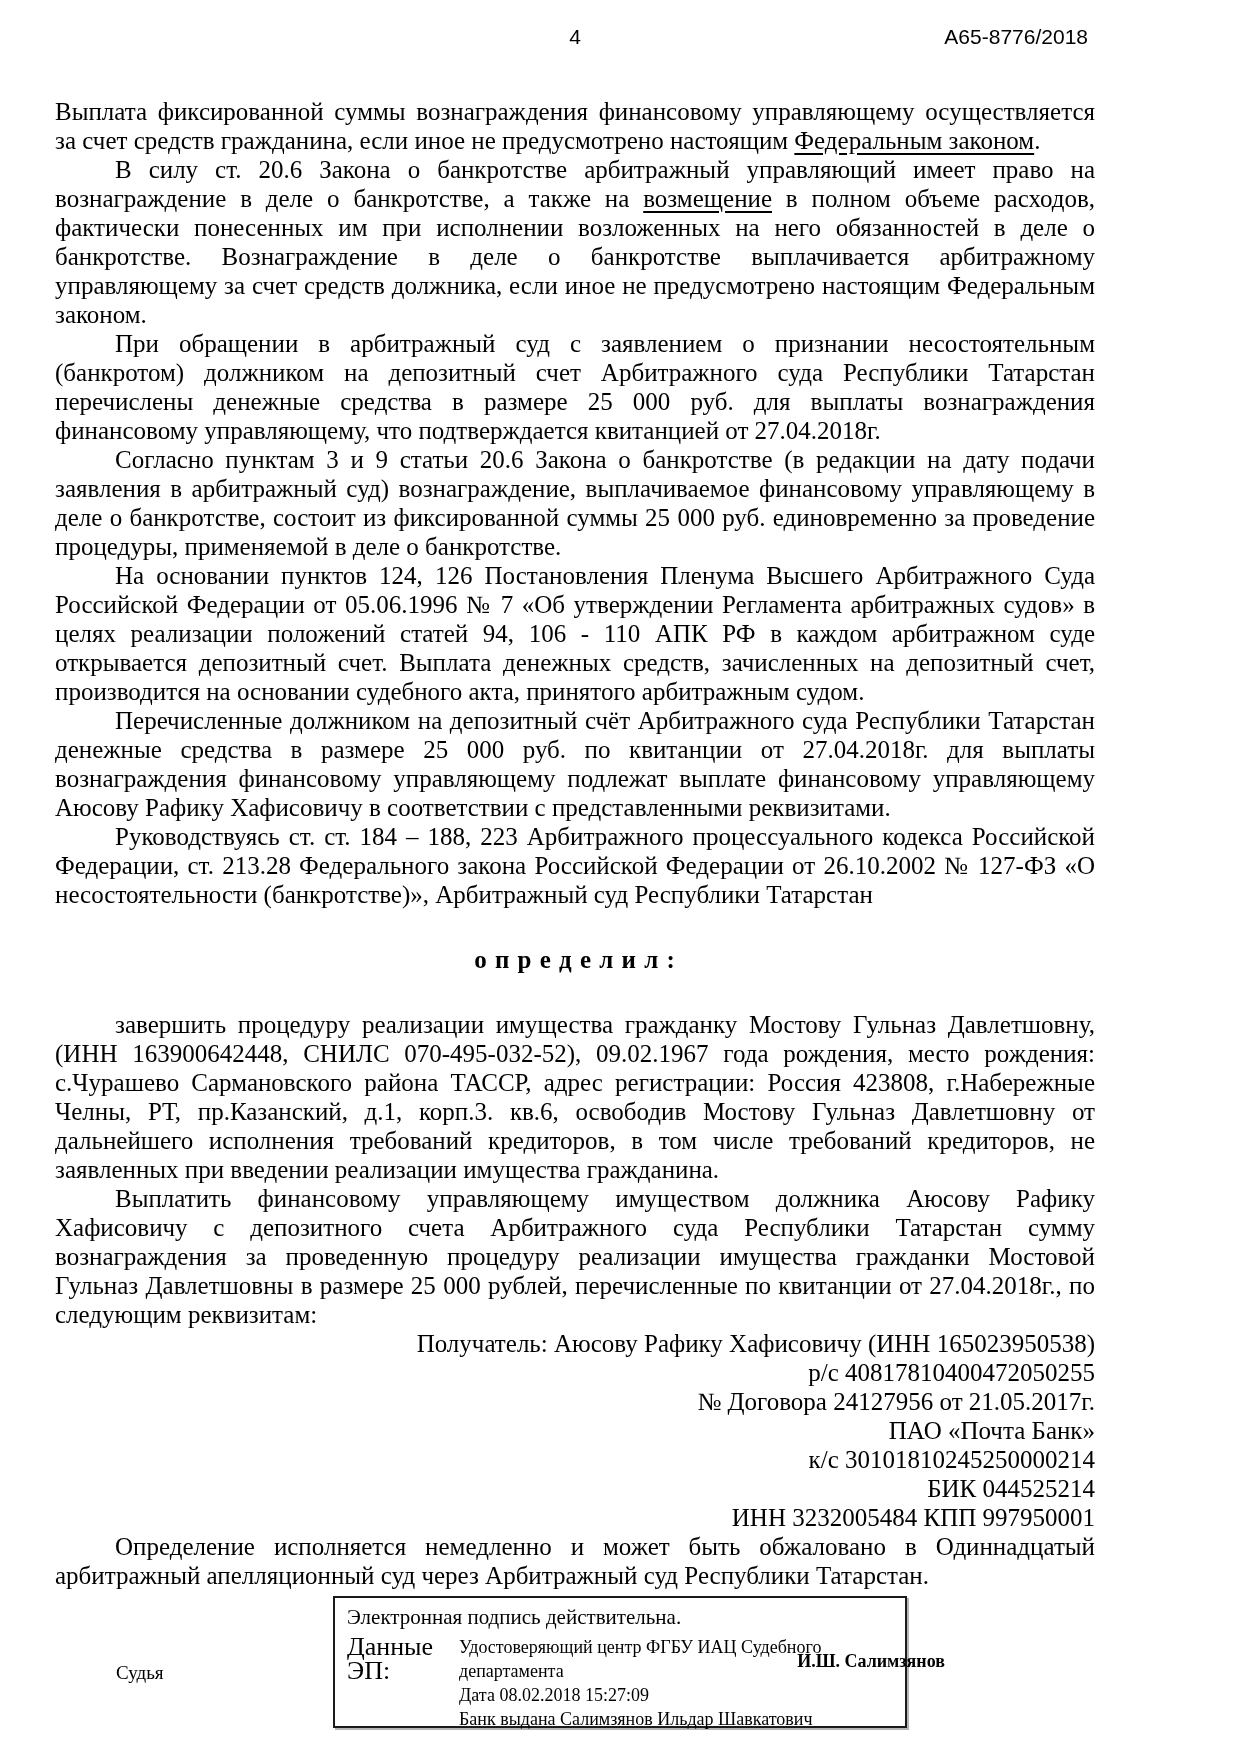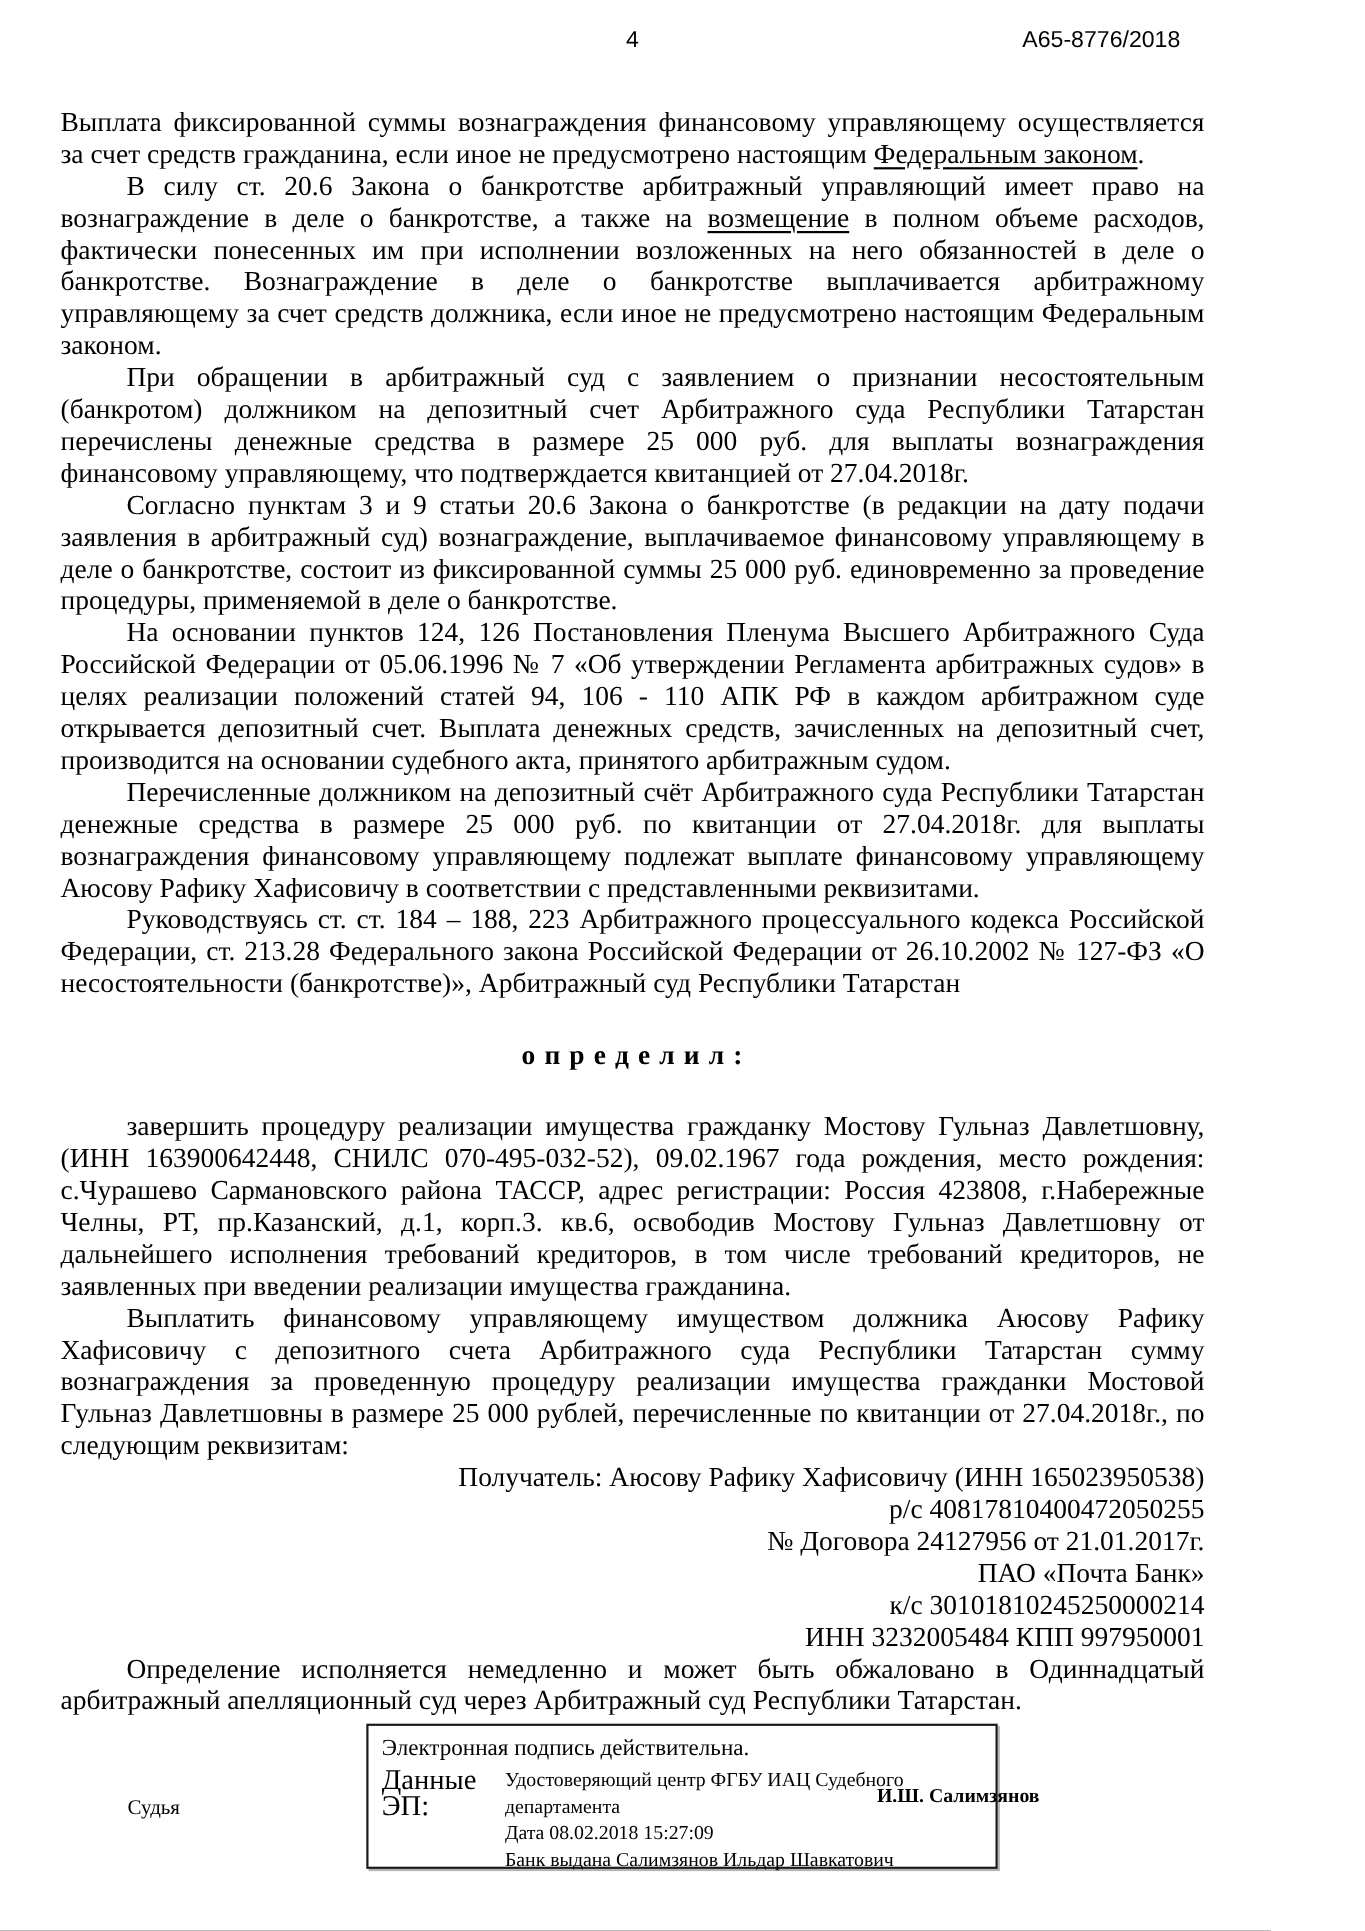--- a/index.html
+++ b/index.html
@@ -18,21 +18,21 @@
   }
   .header{
     position:relative;
     height:29px;
     margin-bottom:46px;
     font-family:"Liberation Sans", sans-serif;
     font-size:21px;
     line-height:29px;
   }
   .header .pageno{position:absolute;left:50%;transform:translateX(-50%);}
-  .header .caseno{position:absolute;right:22px;}
+  .header .caseno{position:absolute;right:7px;}
   p.body-par{
     margin:0;
     text-align:justify;
     text-indent:60px;
   }
   p.continuation{text-indent:0;}
   .u{text-decoration:underline;text-underline-offset:4px;}
   p.ruling{
     margin:36px 0;
     text-align:center;
@@ -102,23 +102,24 @@
 
   <p class="ruling">о п р е д е л и л :</p>
 
   <p class="body-par">завершить процедуру реализации имущества гражданку Мостову Гульназ Давлетшовну, (ИНН 163900642448, СНИЛС 070-495-032-52), 09.02.1967 года рождения, место рождения: с.Чурашево Сармановского района ТАССР, адрес регистрации: Россия 423808, г.Набережные Челны, РТ, пр.Казанский, д.1, корп.3. кв.6, освободив Мостову Гульназ Давлетшовну от дальнейшего исполнения требований кредиторов, в том числе требований кредиторов, не заявленных при введении реализации имущества гражданина.</p>
 
   <p class="body-par">Выплатить финансовому управляющему имуществом должника Аюсову Рафику Хафисовичу с депозитного счета Арбитражного суда Республики Татарстан сумму вознаграждения за проведенную процедуру реализации имущества гражданки Мостовой Гульназ Давлетшовны в размере 25 000 рублей, перечисленные по квитанции от 27.04.2018г., по следующим реквизитам:</p>
 
   <div class="requisites">
     <div class="req-line">Получатель: Аюсову Рафику Хафисовичу (ИНН 165023950538)</div>
     <div class="req-line">р/с 40817810400472050255</div>
-    <div class="req-line">№ Договора 24127956 от 21.01.2017г.</div>
+    <div class="req-line">№ Договора 24127956 от 21.05.2017г.</div>
     <div class="req-line">ПАО «Почта Банк»</div>
     <div class="req-line">к/с 30101810245250000214</div>
+    <div class="req-line">БИК 044525214</div>
     <div class="req-line">ИНН 3232005484 КПП 997950001</div>
   </div>
 
   <p class="body-par">Определение исполняется немедленно и может быть обжаловано в Одиннадцатый арбитражный апелляционный суд через Арбитражный суд Республики Татарстан.</p>
 
   <div class="signature">
     <div class="judge">Судья</div>
     <div class="stamp-box">
       <div class="stamp-valid">Электронная подпись действительна.</div>
       <div class="stamp-row">

